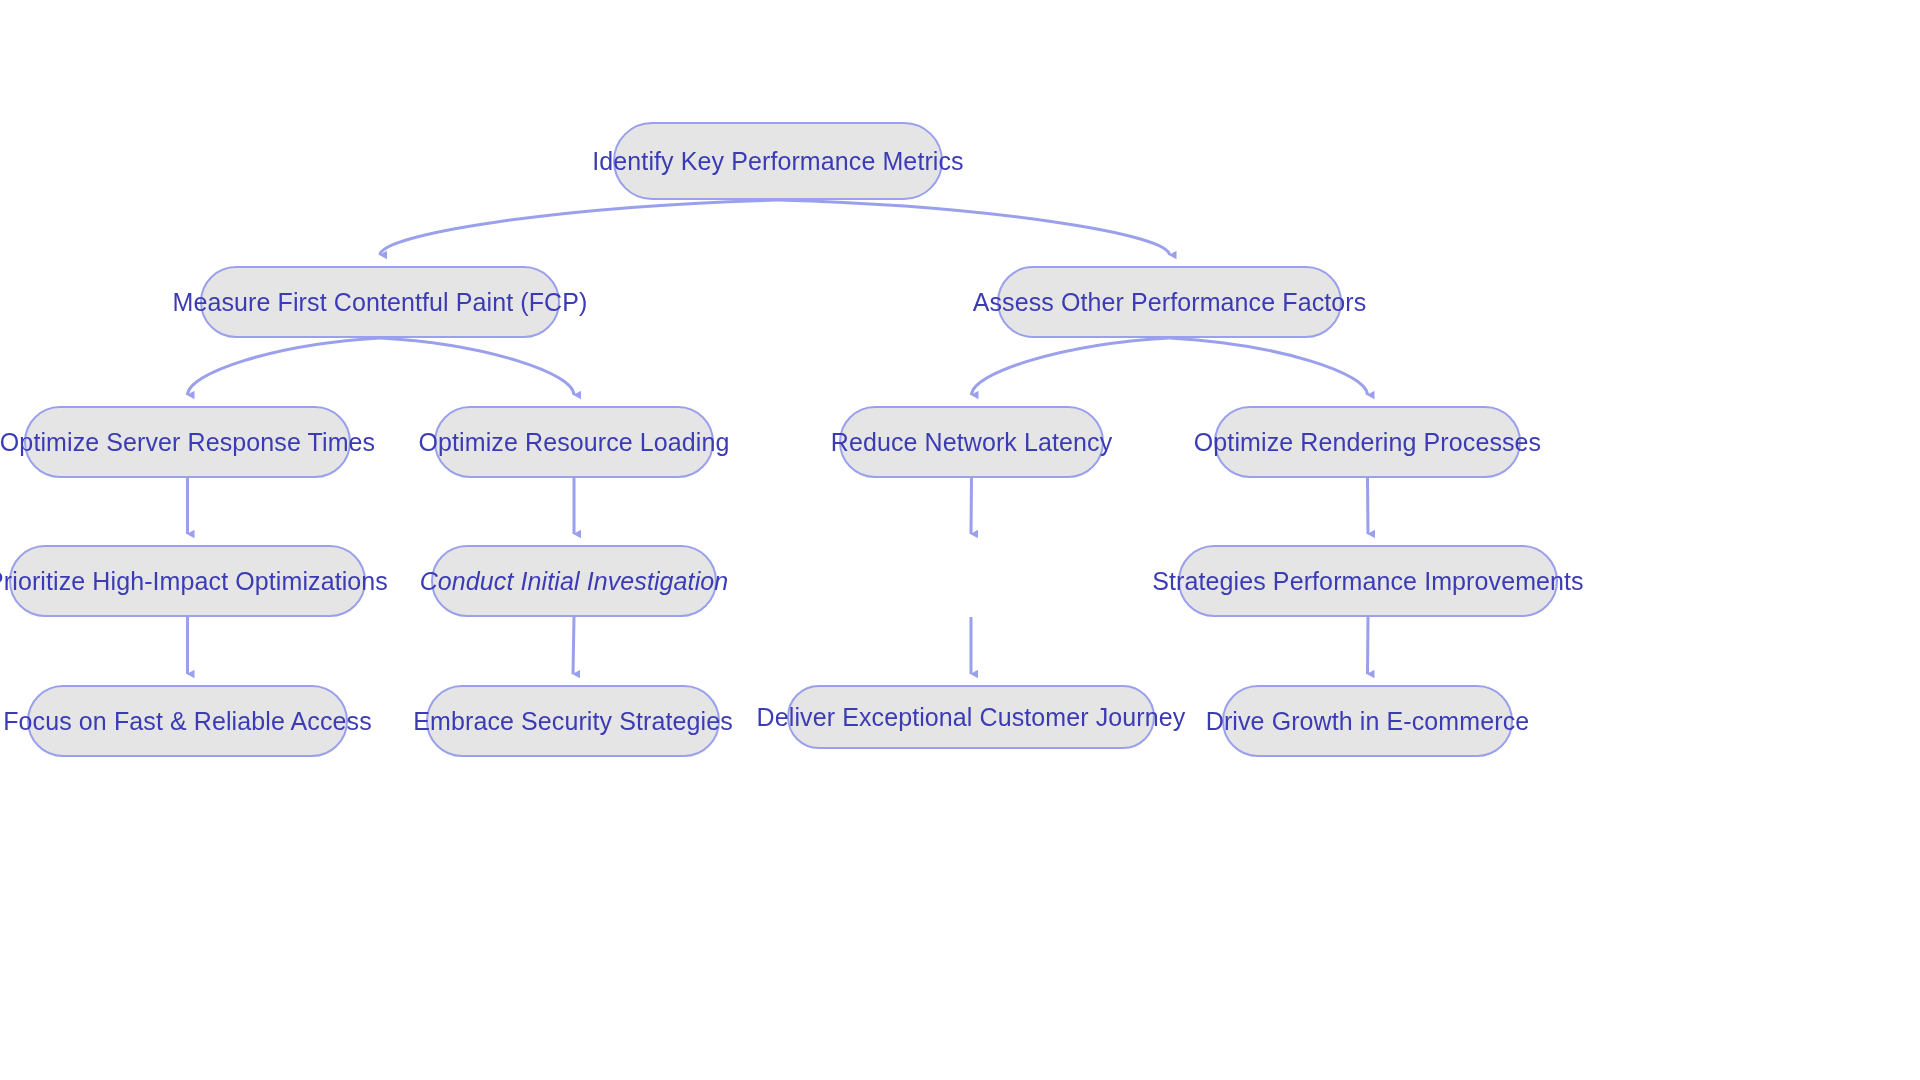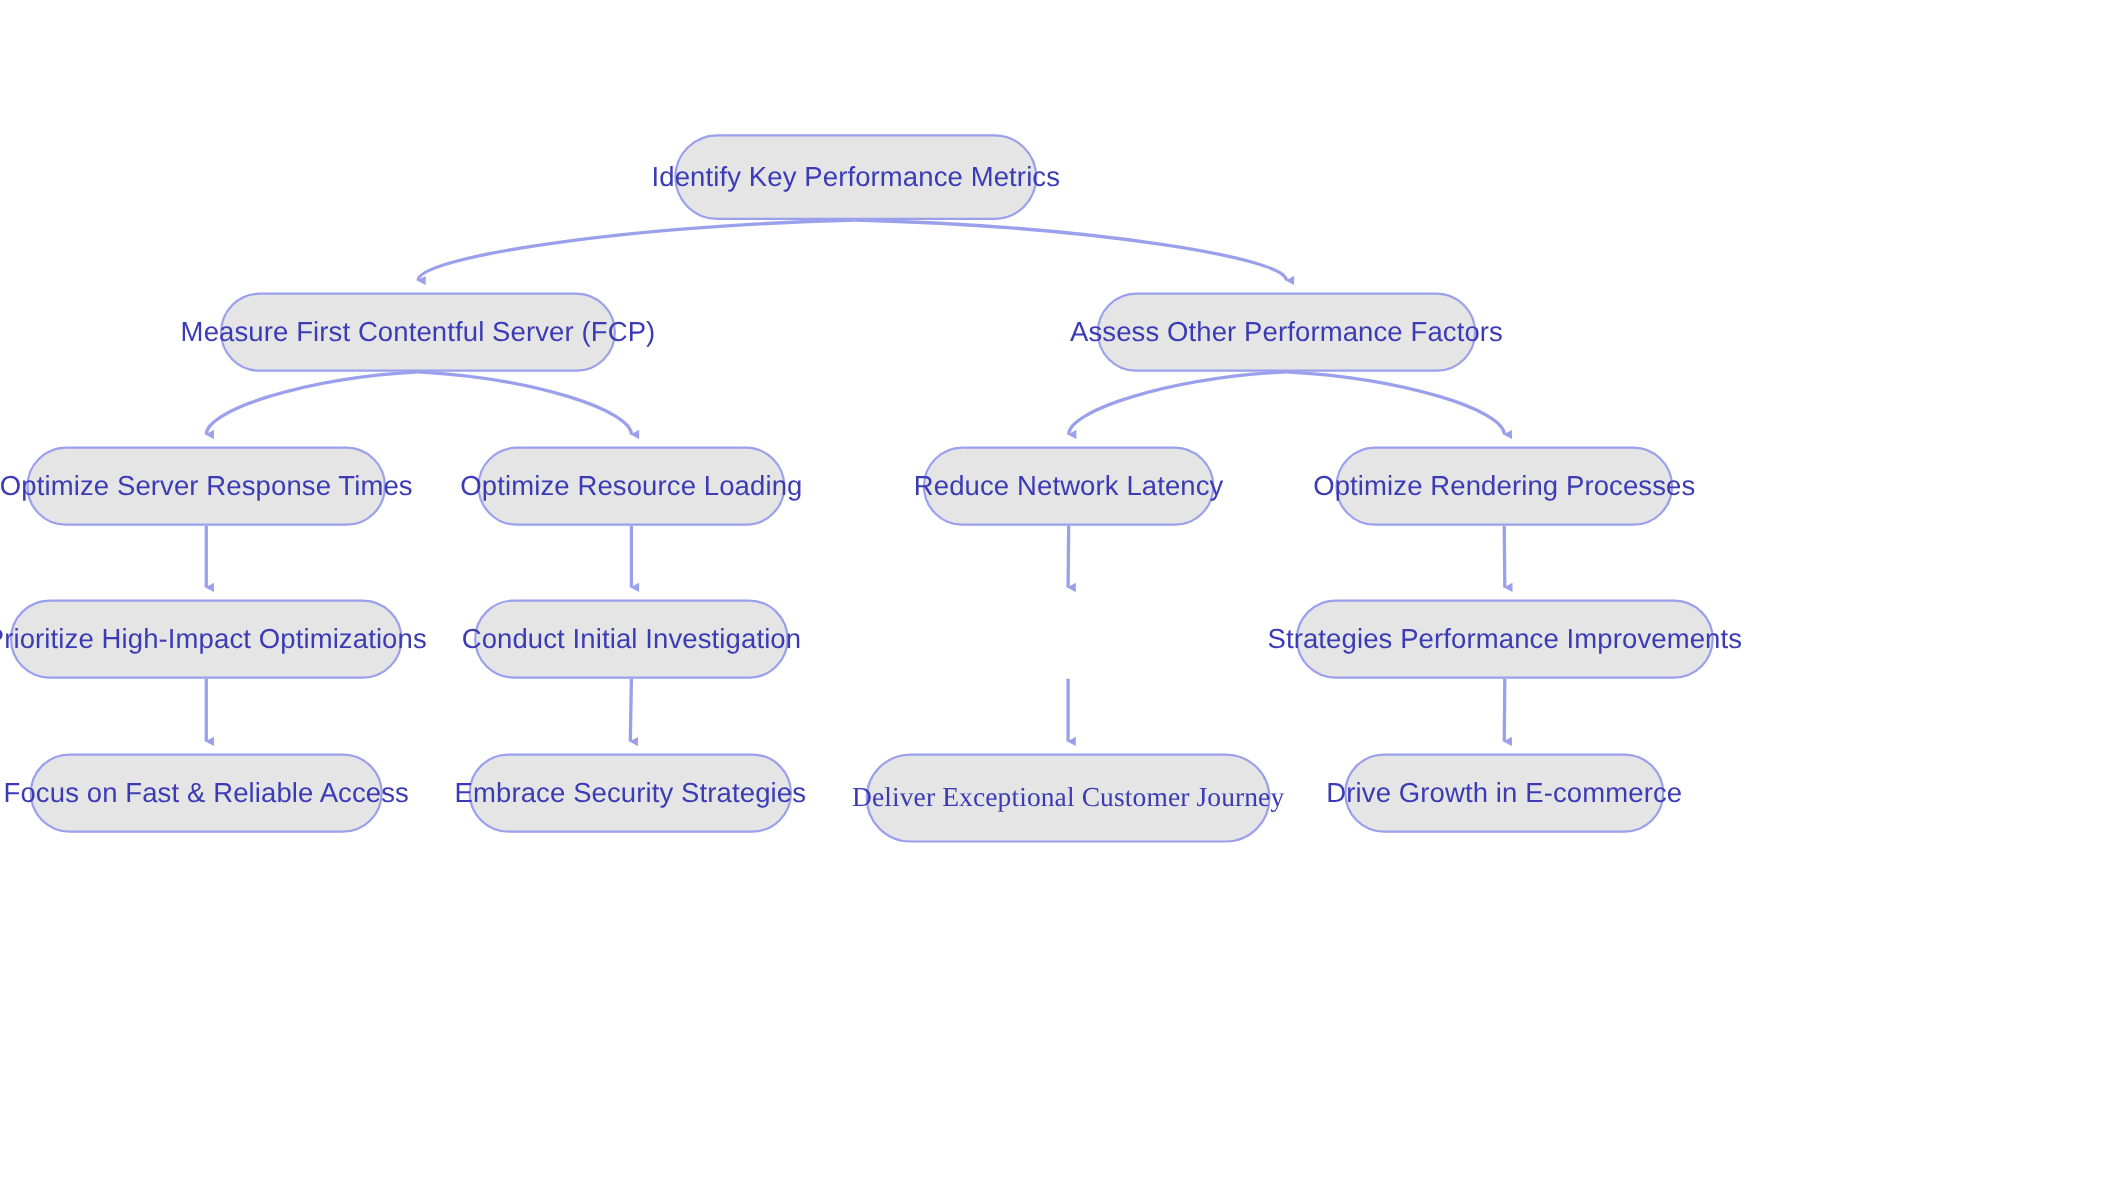--- a/index.html
+++ b/index.html
@@ -77,52 +77,52 @@
         <path d="M 574 617 L 573 674" fill="none" stroke="#9aa0ec" stroke-width="3" stroke-linecap="butt" marker-end="url(#arrowhead)"></path>
         <path d="M 971 617 L 971 674" fill="none" stroke="#9aa0ec" stroke-width="3" stroke-linecap="butt" marker-end="url(#arrowhead)"></path>
         <path d="M 1368 617 L 1367.5 674" fill="none" stroke="#9aa0ec" stroke-width="3" stroke-linecap="butt" marker-end="url(#arrowhead)"></path>
       </g>
   </svg>
 
   <div class="node" style="left: 613px; top: 122px; width: 330px; height: 78px;">
     <span>Identify Key Performance Metrics</span>
   </div>
   <div class="node" style="left: 200px; top: 266px; width: 360px; height: 72px;">
-    <span>Measure First Contentful Server (FCP)</span>
+    <span>Measure First Contentful Paint (FCP)</span>
   </div>
   <div class="node" style="left: 997px; top: 266px; width: 345px; height: 72px;">
     <span>Assess Other Performance Factors</span>
   </div>
   <div class="node" style="left: 24px; top: 406px; width: 327px; height: 72px;">
     <span>Optimize Server Response Times</span>
   </div>
   <div class="node" style="left: 434px; top: 406px; width: 280px; height: 72px; justify-content: center;">
     <span>Optimize Resource Loading</span>
   </div>
   <div class="node" style="left: 839px; top: 406px; width: 265px; height: 72px; justify-content: center;">
     <span>Reduce Network Latency</span>
   </div>
   <div class="node" style="left: 1214px; top: 406px; width: 307px; height: 72px;">
     <span>Optimize Rendering Processes</span>
   </div>
   <div class="node" style="left: 9px; top: 545px; width: 357px; height: 72px;">
     <span>Prioritize High-Impact Optimizations</span>
   </div>
-  <div class="node" style="left: 431px; top: 545px; width: 286px; height: 72px;">
+  <div class="node" style="left: 431px; top: 545px; width: 286px; height: 72px; font-style: italic;">
     <span>Conduct Initial Investigation</span>
   </div>
   <div class="node" style="left: 1178px; top: 545px; width: 380px; height: 72px;">
     <span>Strategies Performance Improvements</span>
   </div>
   <div class="node" style="left: 27px; top: 685px; width: 321px; height: 72px;">
     <span>Focus on Fast &amp; Reliable Access</span>
   </div>
   <div class="node" style="left: 426px; top: 685px; width: 294px; height: 72px;">
     <span>Embrace Security Strategies</span>
   </div>
-  <div class="node" style="left: 787px; top: 685px; width: 368px; height: 81px; font-family: Liberation Serif, serif;">
+  <div class="node" style="left: 787px; top: 685px; width: 368px; height: 64px;">
     <span>Deliver Exceptional Customer Journey</span>
   </div>
   <div class="node" style="left: 1222px; top: 685px; width: 291px; height: 72px;">
     <span>Drive Growth in E-commerce</span>
   </div>
 
 </div>
 
 </body></html>

